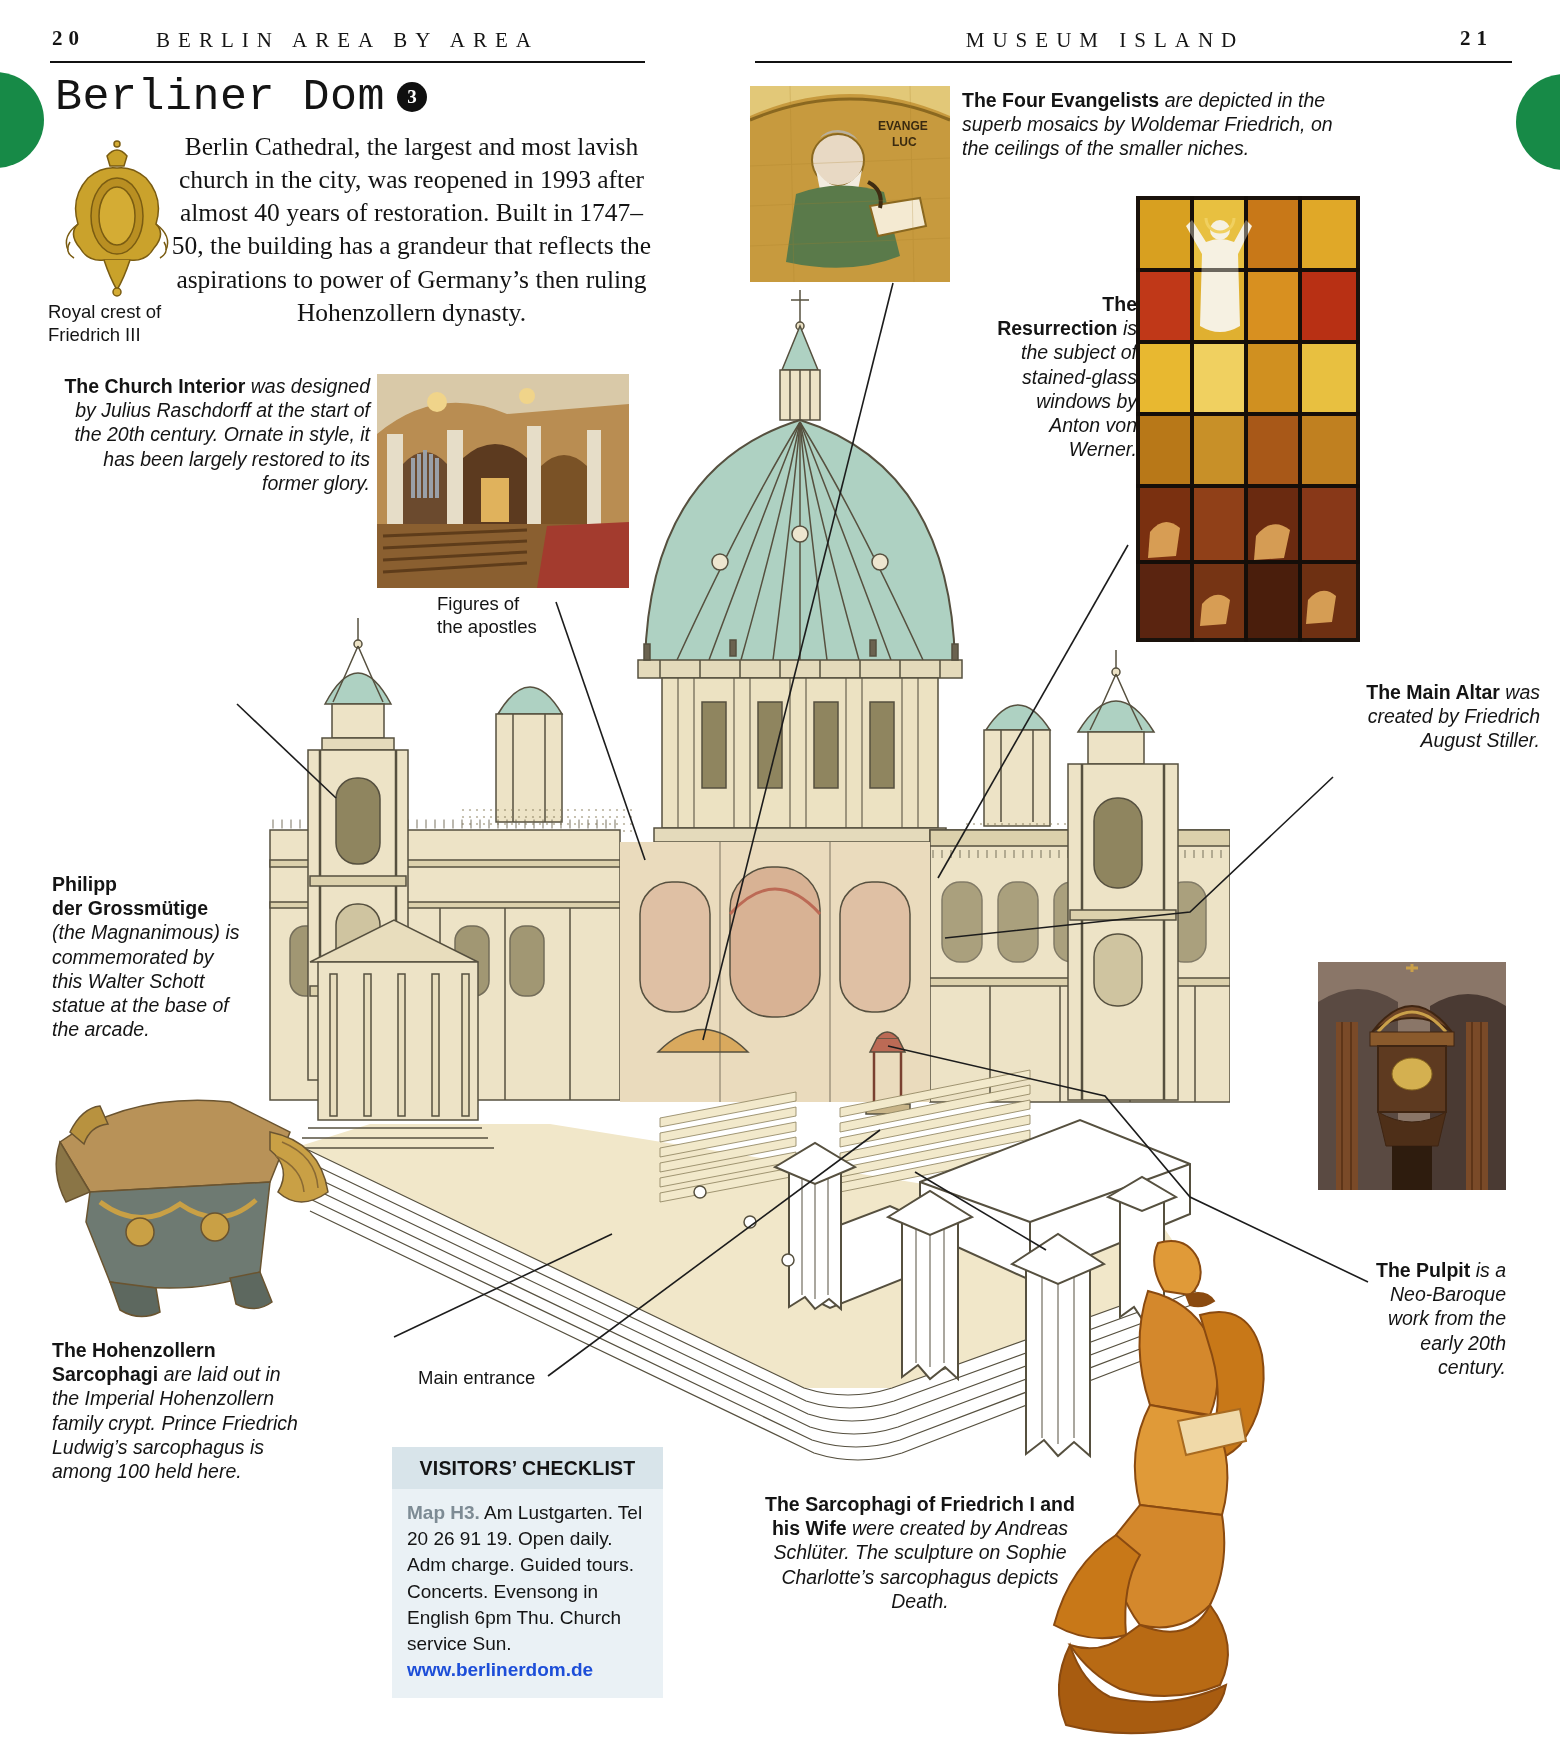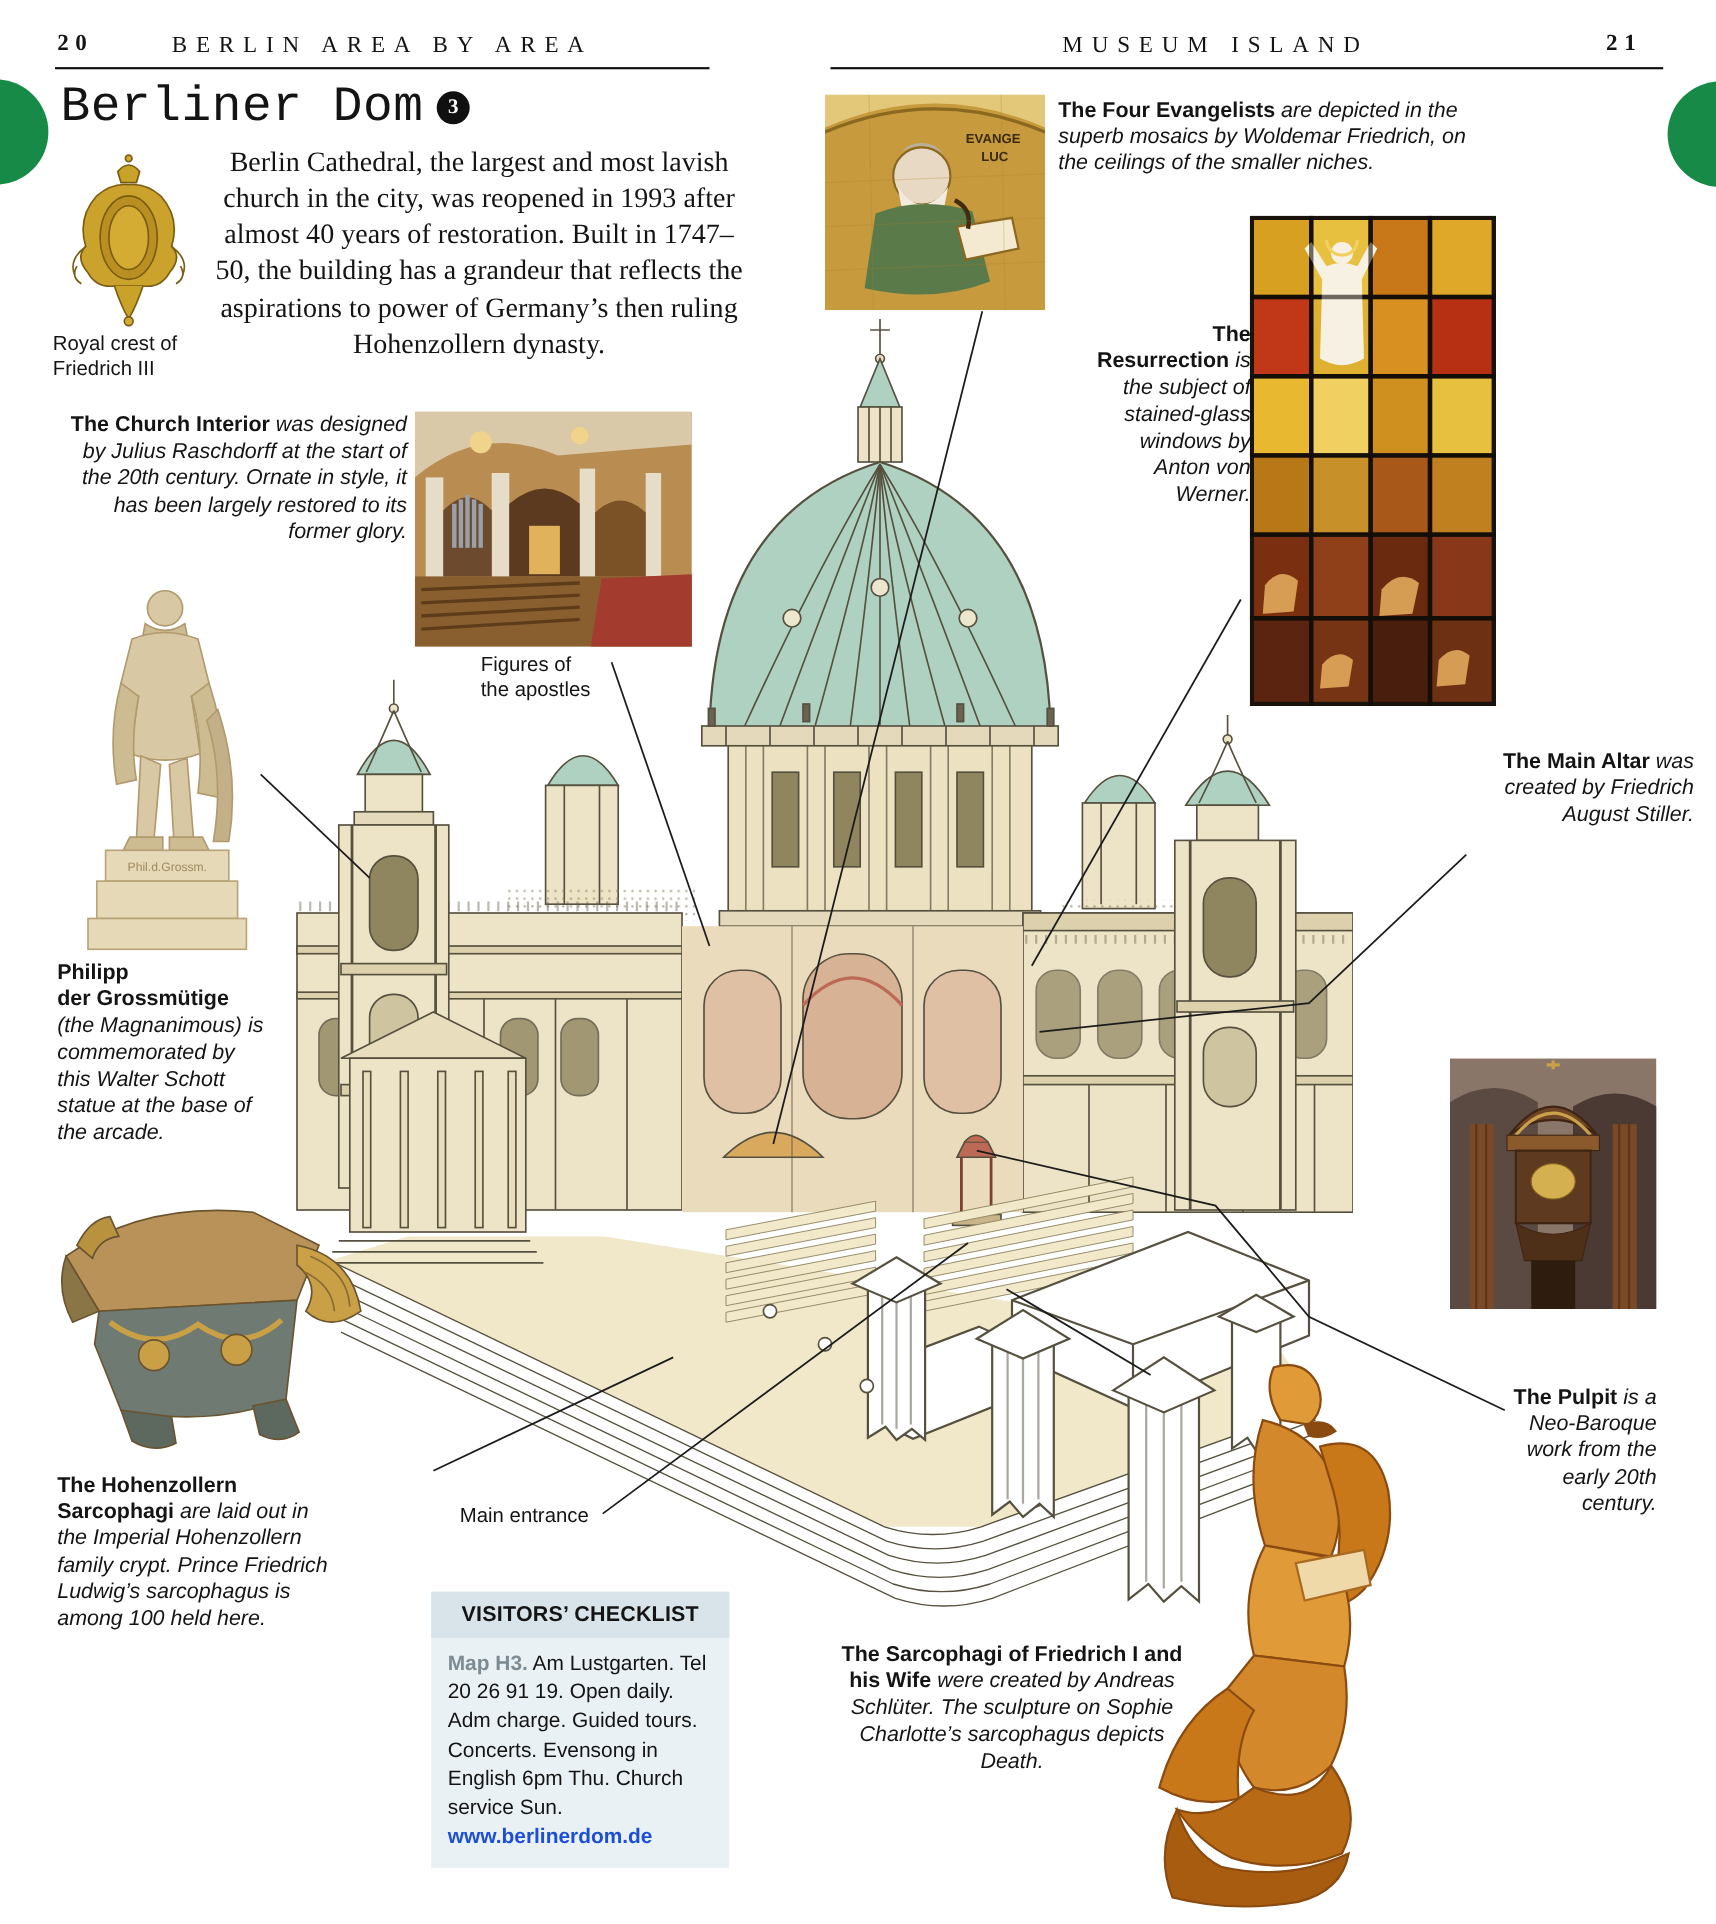--- a/index.html
+++ b/index.html
@@ -10,21 +10,21 @@
   .pagenum{font-family:"Liberation Serif",serif;font-weight:bold;font-size:21px;letter-spacing:6px;}
   .runhead{font-family:"Liberation Serif",serif;font-size:21px;letter-spacing:8px;text-align:center;}
   .rule{height:2px;background:#111;}
   .tab{width:96px;height:96px;border-radius:50%;background:#178a47;}
   
   .title{font-family:Liberation Mono, monospace;font-size:45px;letter-spacing:.5px;}
   .badge{display:inline-block;width:30px;height:30px;border-radius:50%;background:#101010;color:#fff;
          font-family:"Liberation Serif",serif;font-weight:bold;font-size:19px;line-height:30px;
          text-align:center;vertical-align:6px;margin-left:12px;}
   
-  .intro{font-family:"Liberation Serif",serif;font-size:25.5px;line-height:1.30;text-align:center;margin-left:24px;}
+  .intro{font-family:"Liberation Serif",serif;font-size:25.5px;line-height:1.30;text-align:center;}
   
   .caption{font-size:19.5px;line-height:1.24;margin:0;}
   .caption b{font-weight:bold;font-style:normal;}
   .caption i{font-style:italic;}
   .cap-r{text-align:right;}
   .cap-c{text-align:center;}
   .small-label{font-size:18.5px;line-height:1.25;margin:0;}
   
   .vc{background:#eaf1f5;}
   .vc-head{background:#d8e4ea;height:42px;display:flex;align-items:center;justify-content:center;
@@ -341,42 +341,20 @@
           <line x1="6" y1="174" x2="150" y2="167"></line>
         <line x1="6" y1="186" x2="150" y2="178"></line>
           <line x1="6" y1="198" x2="150" y2="189"></line>
       </g>
       <path d="M160,214 L170,152 L252,148 L252,214 Z" fill="#a33b2e"></path>
     </svg>
   </div>
 
   <p class="abs small-label" style="left:437px;top:592px;width:100px;">Figures of the apostles</p>
 
-  <div class="abs photo" style="left:58px;top:525px;width:180px;height:345px;">
-    <svg width="180" height="345" viewBox="0 0 180 345">
-      <g fill="#d9c8a4" stroke="#b09a6e" stroke-width="1.5">
-        <circle cx="92" cy="28" r="16"></circle>
-        <path d="M74,42 Q92,54 110,42 L112,52 Q92,62 72,52 Z" fill="#cdbb92"></path>
-        <path d="M62,56 Q92,44 122,56 L132,96 Q126,106 116,108 L124,160 Q92,172 60,160 L68,108 Q56,106 52,96 Z"></path>
-        <path d="M52,96 Q40,140 48,188 L66,184 Q60,150 68,108 Z" fill="#cdbb92"></path>
-        <path d="M132,96 Q150,150 142,200 L122,196 Q128,150 116,108 Z" fill="#cdbb92"></path>
-        <path d="M70,162 L66,238 L82,238 L88,170 Z"></path>
-        <path d="M112,164 L118,238 L100,238 L96,170 Z"></path>
-        <path d="M60,236 L90,236 L90,248 L54,248 Z" fill="#cdbb92"></path>
-        <path d="M96,236 L126,236 L132,248 L96,248 Z" fill="#cdbb92"></path>
-        <path d="M140,120 Q160,180 150,240 L136,240 Q146,180 130,130 Z" fill="#c4b088"></path>
-      </g>
-      <g fill="#e6d9b8" stroke="#b8a478" stroke-width="1.5">
-        <rect x="38" y="248" width="112" height="28"></rect>
-        <rect x="30" y="276" width="128" height="34"></rect>
-        <rect x="22" y="310" width="144" height="28"></rect>
-      </g>
-      <text x="58" y="267" font-size="11" fill="#a08a5e" font-family="Liberation Sans, sans-serif">Phil.d.Grossm.</text>
-    </svg>
-  </div>
 
   <p class="abs caption" style="left:52px;top:872px;width:190px;">
     <b>Philipp</b><br>
     <b>der Grossmütige</b>
     <i>(the Magnanimous) is commemorated by this Walter Schott statue at the base of the arcade.</i>
   </p>
 
   <div class="abs photo" style="left:30px;top:1072px;width:305px;height:265px;">
     <svg width="305" height="265" viewBox="0 0 305 265">
       <g stroke="#6a5430" stroke-width="1.5">

